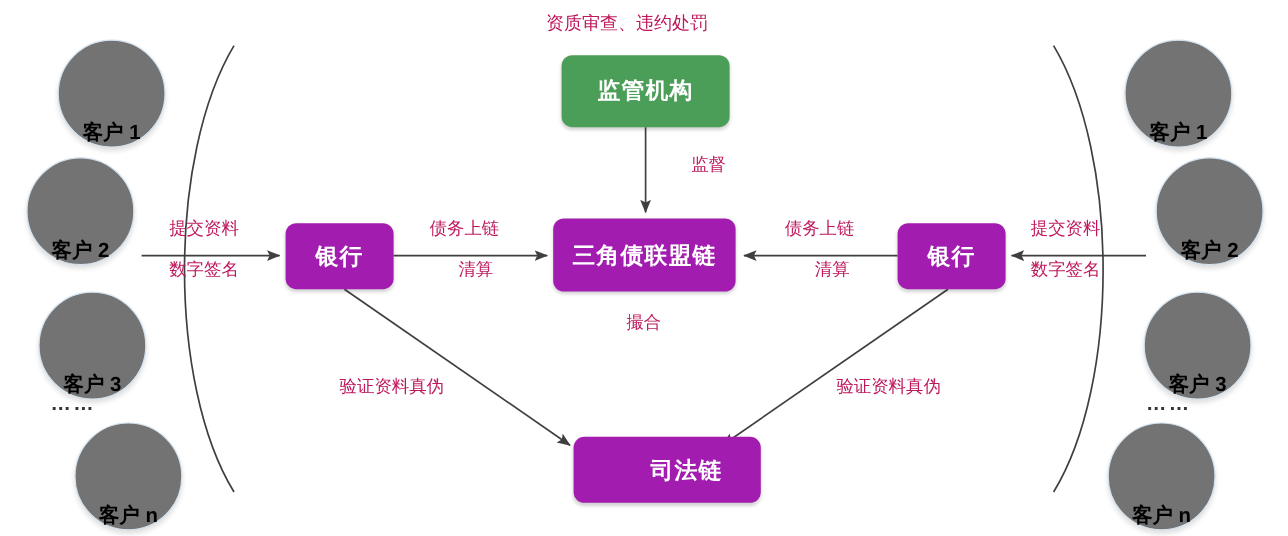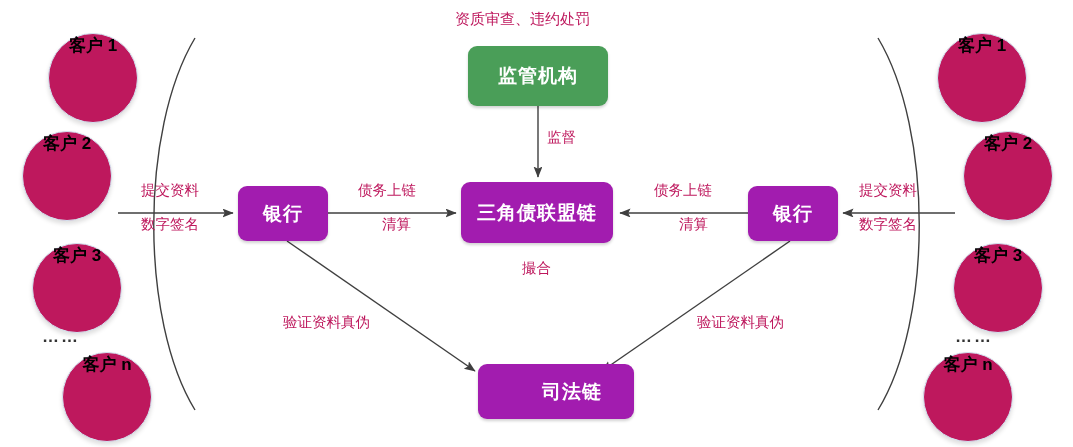--- a/index.html
+++ b/index.html
@@ -6,22 +6,22 @@
   body{width:1073px;height:447px;font-family:"Liberation Sans","DejaVu Sans",sans-serif;}
   #stage{position:relative;width:1073px;height:447px;overflow:hidden;background:#fff;}
   svg.layer{position:absolute;left:0;top:0;width:1073px;height:447px;}
 
   .node{position:absolute;display:flex;align-items:center;justify-content:center;
         border-radius:9px;color:#ffffff;font-weight:bold;letter-spacing:1px;
         box-shadow:0 2px 3px rgba(0,0,0,.18);text-align:center;}
   .node.blue{background:#a21caf;}
   .node.green{background:#4a9e58;}
 
-  .bubble{position:absolute;border-radius:50%;background:#be185d;
-          border:1px solid #d3e3f1;display:flex;align-items:flex-start;justify-content:center;
+  .bubble{position:absolute;border-radius:50%;background:#737373;
+          border:1px solid #d3e3f1;display:flex;align-items:flex-end;justify-content:center;
           color:#000;font-weight:bold;box-shadow:0 3px 4px rgba(0,0,0,.13);}
 
   .lbl{position:absolute;color:#be185d;white-space:nowrap;font-size:14.5px;}
   .dots{position:absolute;color:#333;font-weight:bold;letter-spacing:2px;white-space:nowrap;}
 </style>
 </head>
 <body>
 
 <div id="stage">
 
@@ -93,21 +93,21 @@
   </div>
   <div class="bubble" style="left:953px;top:243px;width:88px;height:88px;font-size:17px;">
     <span>客户 3</span>
   </div>
   <div class="bubble" style="left:923px;top:352px;width:88px;height:88px;font-size:17px;">
     <span>客户 n</span>
   </div>
   <div class="dots" style="left:955px;top:327px;font-size:17px;">……</div>
 
   <div class="lbl" style="left:455px;top:10px;font-size:15px;">资质审查、违约处罚</div>
-  <div class="lbl" style="left:547px;top:128px;">监督</div>
+  <div class="lbl" style="left:576px;top:128px;">监督</div>
   <div class="lbl" style="left:522px;top:259px;">撮合</div>
 
   <div class="lbl" style="left:141px;top:181px;">提交资料</div>
   <div class="lbl" style="left:141px;top:215px;">数字签名</div>
   <div class="lbl" style="left:358px;top:181px;">债务上链</div>
   <div class="lbl" style="left:382px;top:215px;">清算</div>
 
   <div class="lbl" style="left:654px;top:181px;">债务上链</div>
   <div class="lbl" style="left:679px;top:215px;">清算</div>
   <div class="lbl" style="left:859px;top:181px;">提交资料</div>

